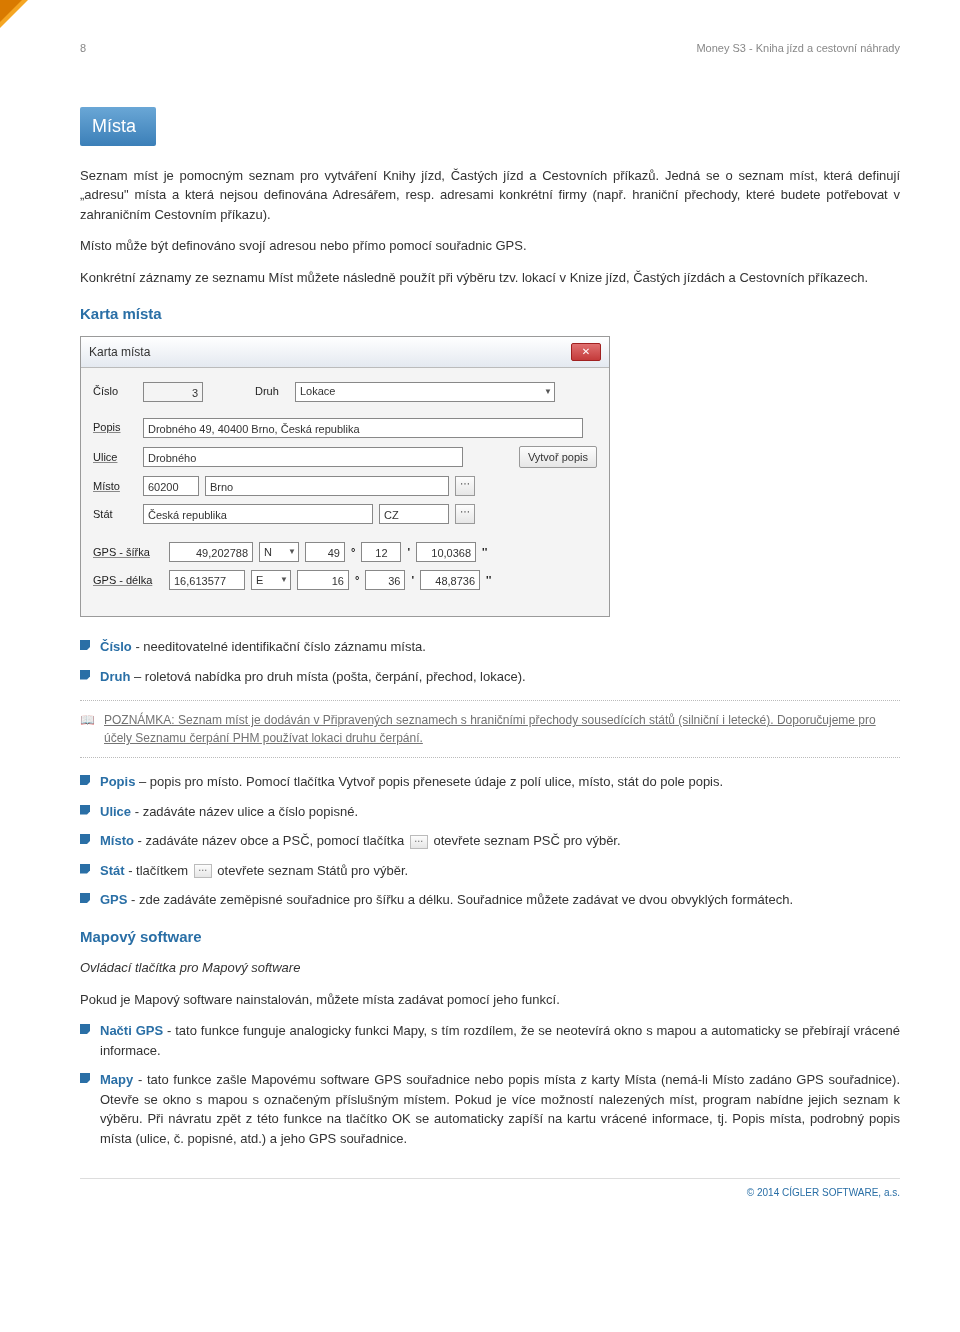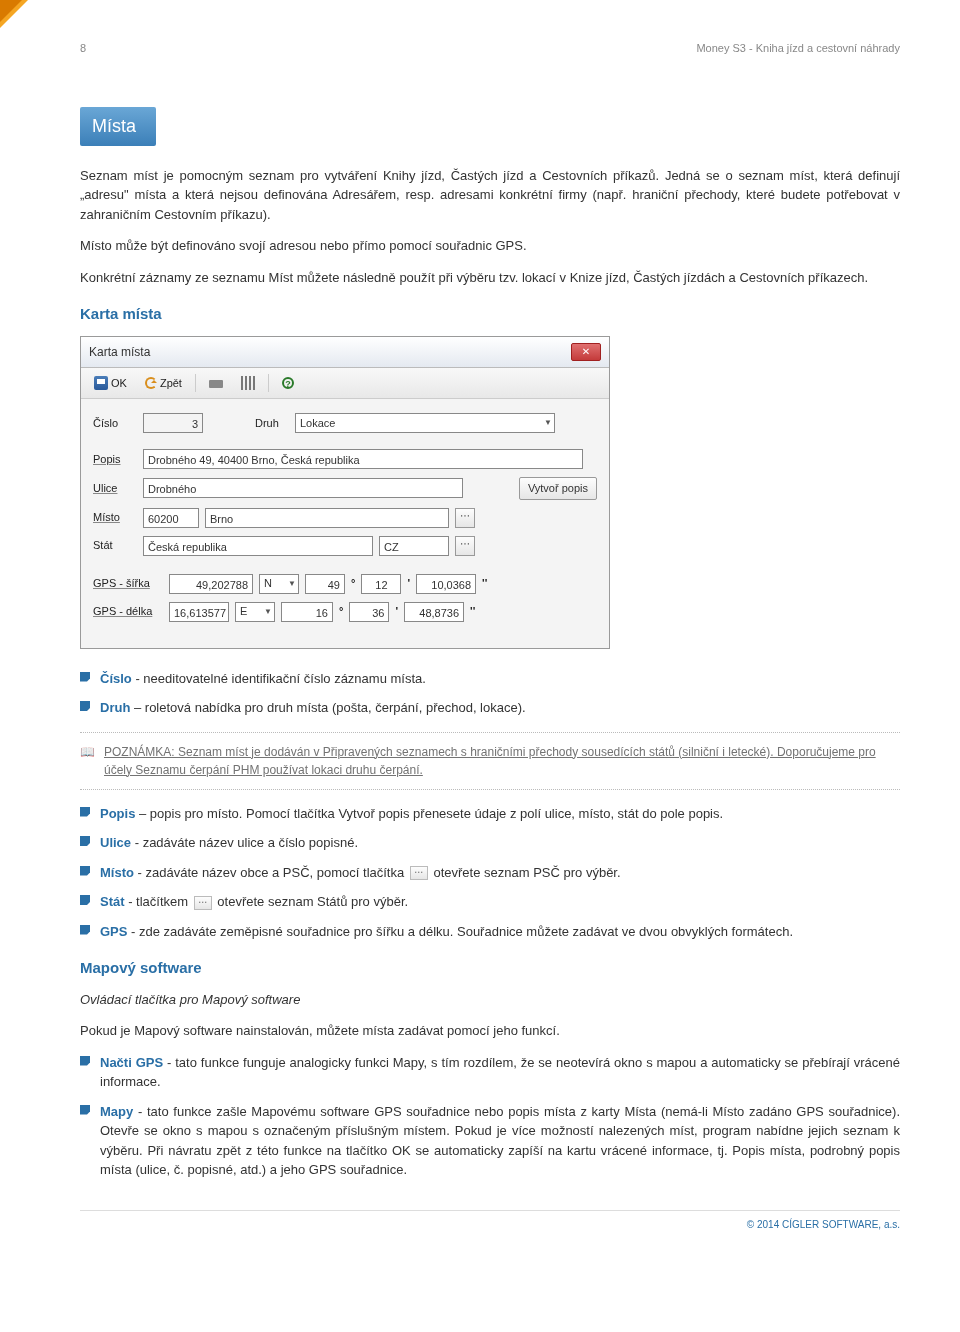--- a/index.html
+++ b/index.html
@@ -150,41 +150,20 @@
   <p class="body-text">Konkrétní záznamy ze seznamu Míst můžete následně použít při výběru tzv. lokací v Knize jízd, Častých jízdách a Cestovních příkazech.</p>
 
   <h3 class="sub">Karta místa</h3>
 
   
   <div class="dialog">
     <div class="dlg-title">
       <span>Karta místa</span>
       <span class="close-x">✕</span>
     </div>
-    <div class="dlg-toolbar">
-      <span class="tb-btn">
-        <span class="ico ico-save"></span>
-        <span>OK</span>
-      </span>
-      <span class="tb-btn">
-        <span class="ico ico-undo"></span>
-        <span>Zpět</span>
-      </span>
-      <span class="tb-sep"></span>
-      <span class="tb-btn">
-          <span class="ico ico-conn"></span>
-        </span>
-      <span class="tb-btn">
-          <span class="ico ico-grid"></span>
-        </span>
-      <span class="tb-sep"></span>
-      <span class="tb-btn">
-          <span class="ico ico-help">?</span>
-        </span>
-    </div>
     <div class="dlg-body">
       <div class="row">
         <span class="lbl">Číslo</span>
         <span class="inp ro" style="width:60px;text-align:right">3</span>
         <span style="width:40px"></span>
         <span class="lbl" style="width:34px">Druh</span>
         <span class="sel" style="width:260px">Lokace</span>
       </div>
       <div style="height:8px"></div>
       <div class="row">
@@ -216,21 +195,21 @@
         <span class="sel" style="width:40px">N</span>
         <span class="inp" style="width:40px;text-align:right">49</span>
         <span class="deg-tick">°</span>
         <span class="inp" style="width:40px;text-align:center">12</span>
         <span class="deg-tick">'</span>
         <span class="inp" style="width:60px;text-align:right">10,0368</span>
         <span class="deg-tick">''</span>
       </div>
       <div class="row">
         <span class="lbl u" style="width:70px">GPS - délka</span>
-        <span class="inp" style="width:60px;text-align:left">16,613577</span>
+        <span class="inp" style="width:76px;text-align:left">16,613577</span>
         <span class="sel" style="width:40px">E</span>
         <span class="inp" style="width:52px;text-align:right">16</span>
         <span class="deg-tick">°</span>
         <span class="inp" style="width:40px;text-align:right">36</span>
         <span class="deg-tick">'</span>
         <span class="inp" style="width:60px;text-align:right">48,8736</span>
         <span class="deg-tick">''</span>
       </div>
     </div>
   </div>

